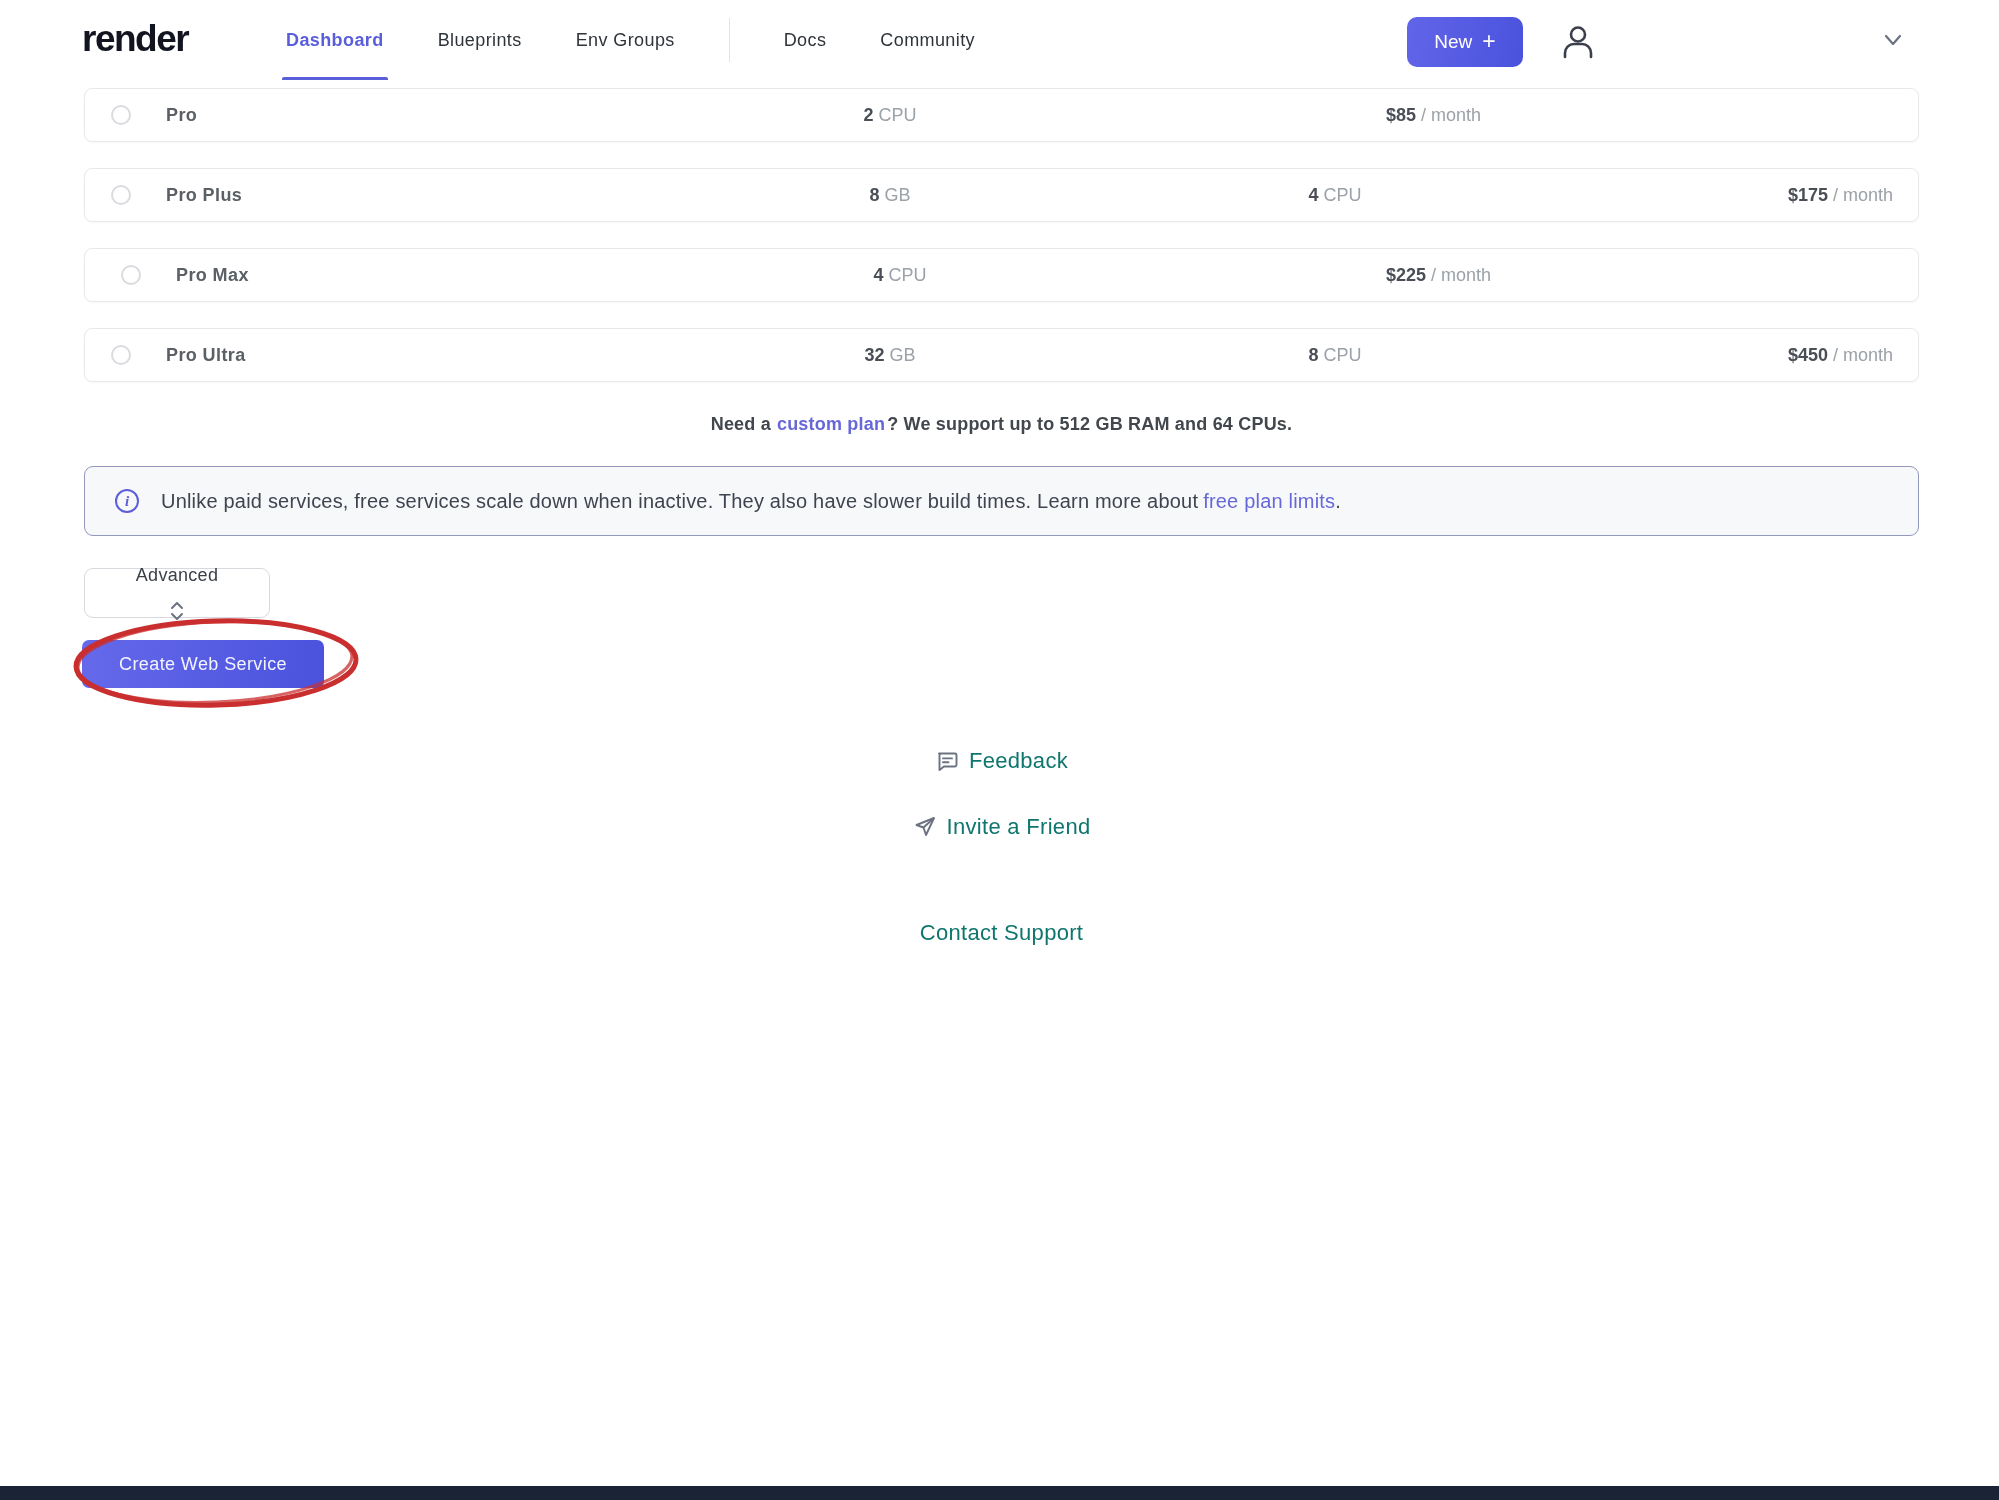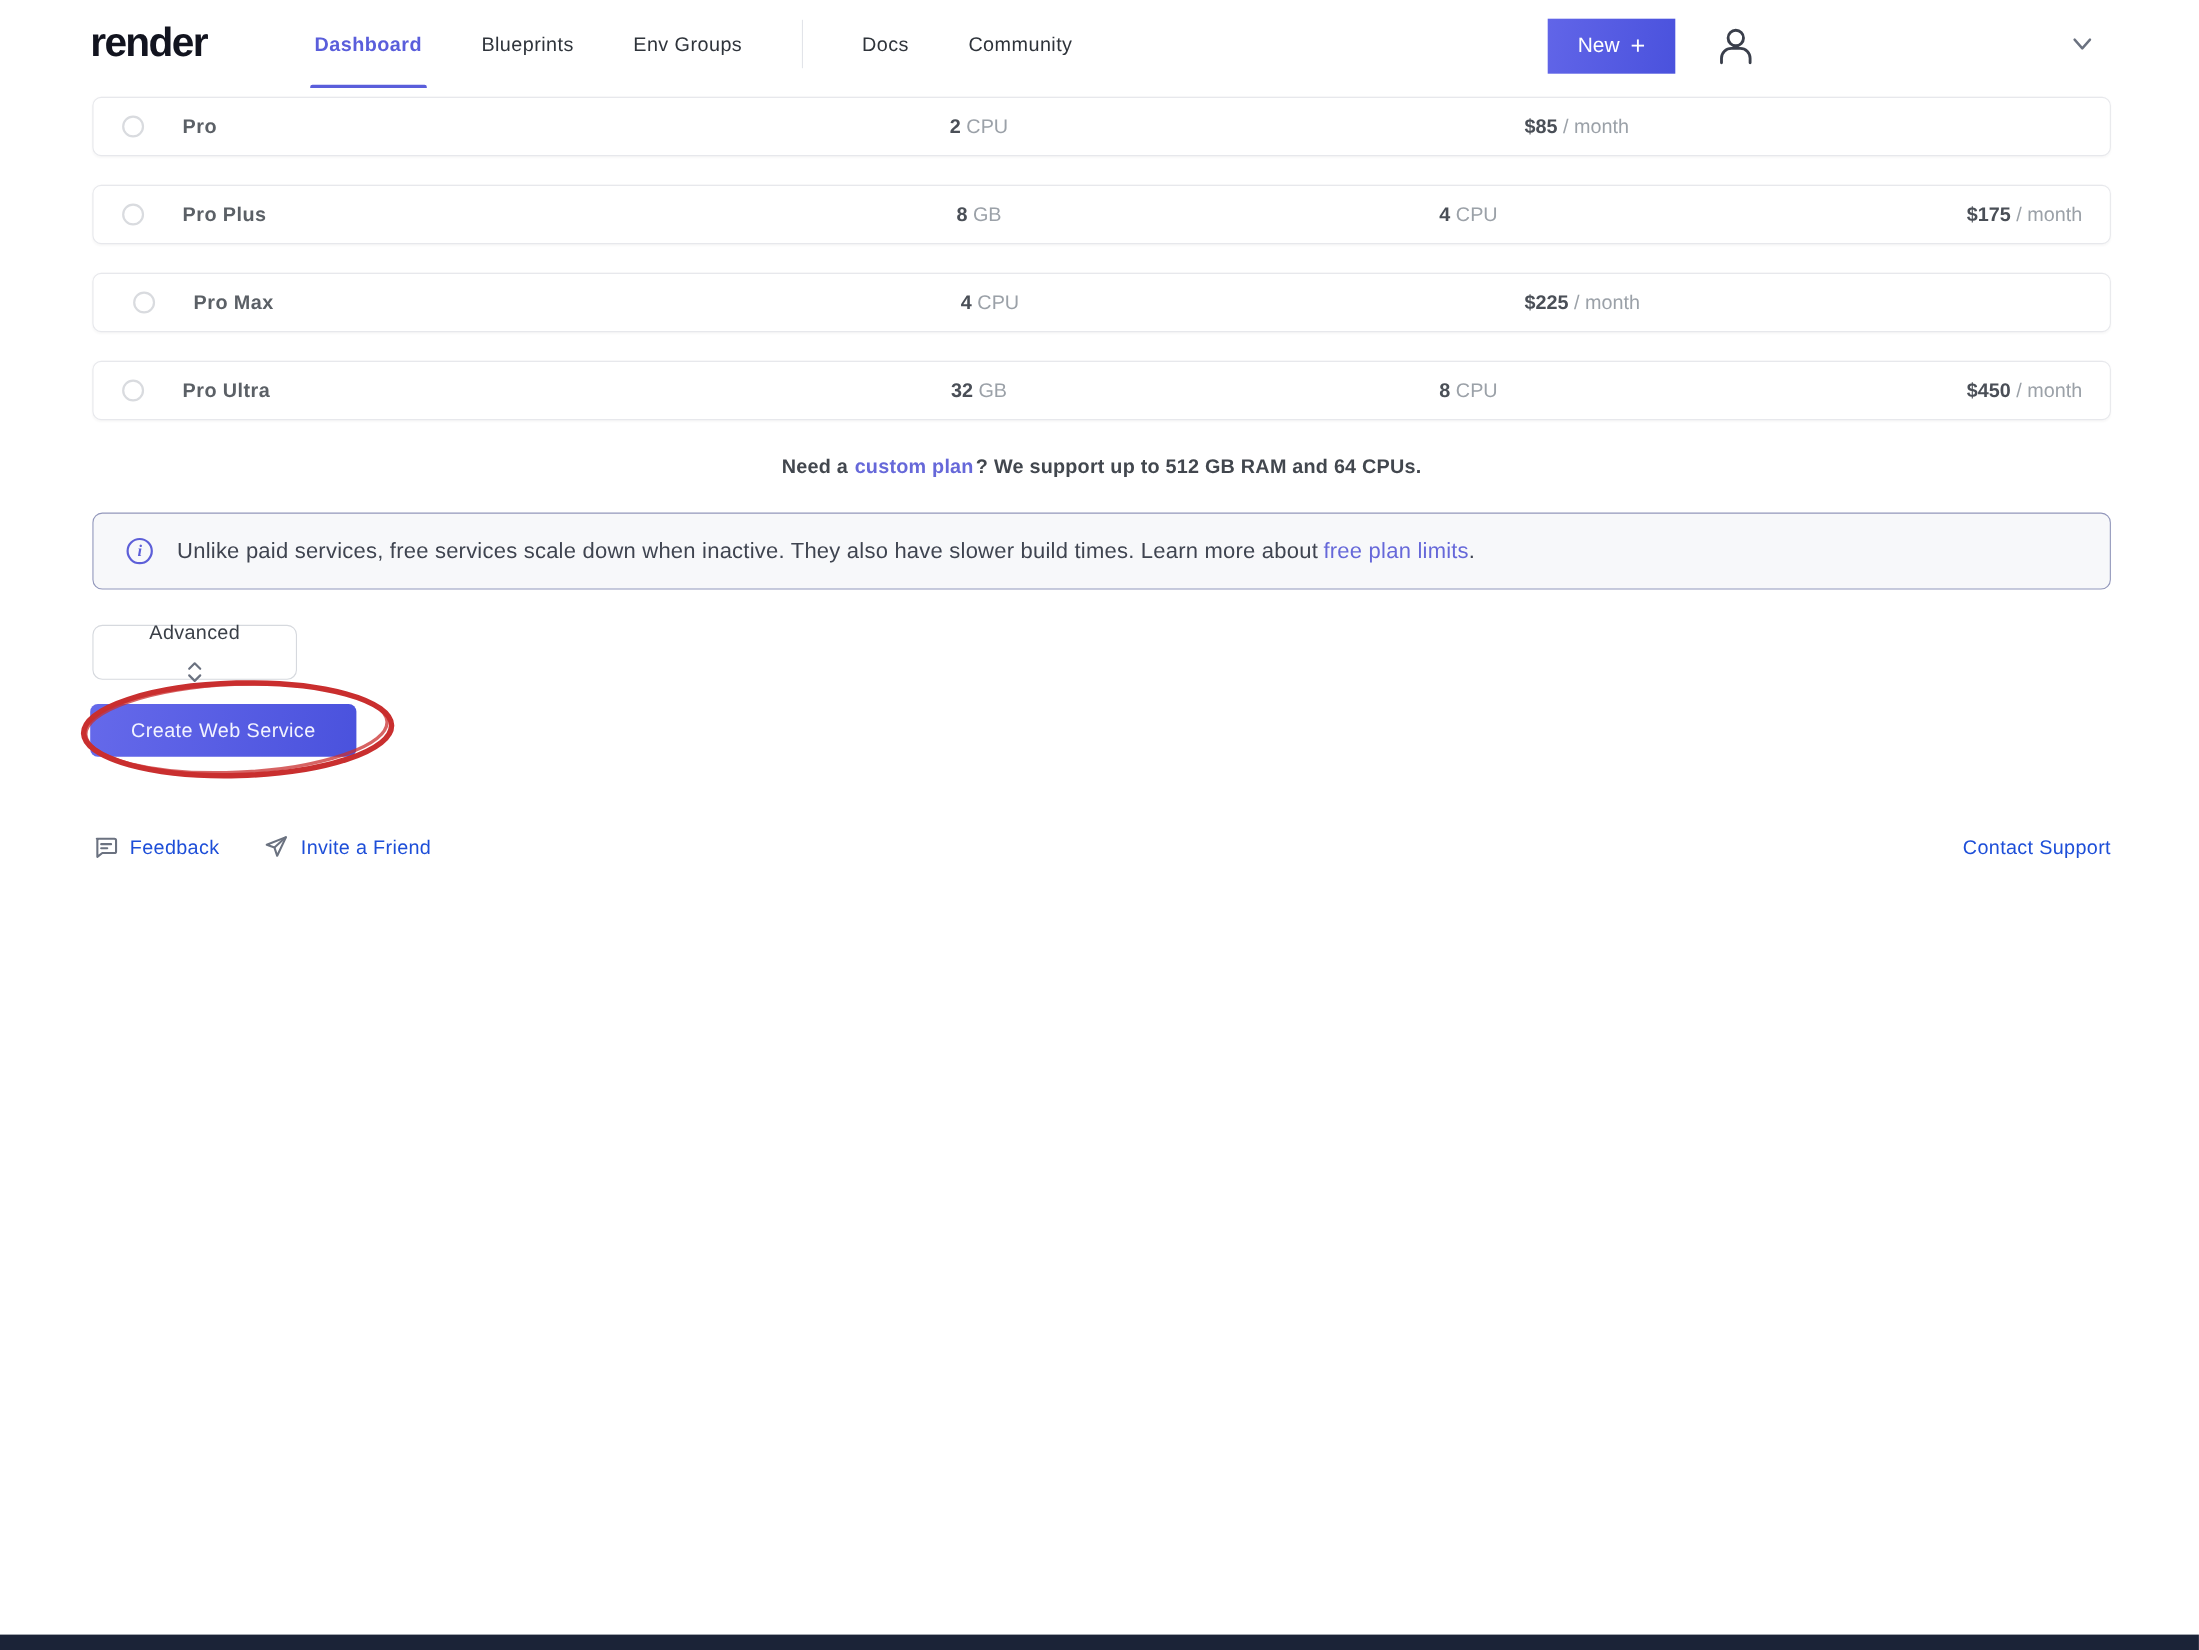--- a/index.html
+++ b/index.html
@@ -26,21 +26,21 @@
   }
   .nav-item.active { color: #5a5edb; font-weight: 600; }
   .nav-item.active::after {
     content: ""; position: absolute; left: -4px; right: -4px; bottom: 0; height: 3px;
     background: #5a5edb; border-radius: 2px 2px 0 0;
   }
   .nav-divider { width: 1px; height: 44px; background: #e2e4e9; align-self: center; margin: 0 0; }
   .new-btn {
     position: absolute; left: 1407px; top: 17px; width: 116px; height: 50px;
     background: linear-gradient(100deg, #6165e8, #4a52dd);
-    border: none; border-radius: 0; color: #fff; font-size: 19px;
+    border: none; border-radius: 10px; color: #fff; font-size: 19px;
     display: flex; align-items: center; justify-content: center; gap: 10px;
     font-family: "Liberation Sans", sans-serif; cursor: pointer;
   }
   .new-btn .plus { font-size: 23px; font-weight: 400; margin-top: -2px; }
   .account-icon { position: absolute; left: 1556px; top: 20px; width: 44px; height: 44px; cursor: pointer; }
   .nav-chevron { position: absolute; left: 1882px; top: 30px; width: 22px; height: 20px; cursor: pointer; }
 
   
   .plan-row {
     position: absolute; left: 84px; width: 1835px; height: 54px;
@@ -98,21 +98,21 @@
     border: none; border-radius: 7px; color: #f2f3ff; font-size: 18px; letter-spacing: 0.4px;
     display: flex; align-items: center; justify-content: center; cursor: pointer;
     font-family: "Liberation Sans", sans-serif;
   }
   .annotation-ellipse { position: absolute; left: 66px; top: 610px; width: 300px; height: 106px; pointer-events: none; }
 
   
   .footer {
     position: absolute; top: 748px; left: 84px; width: 1835px; height: 44px;
     display: flex; align-items: center; gap: 40px;
-    font-size: 18px; color: #1d4ed8; letter-spacing: 0.3px;
+    font-size: 22px; color: #0f766e; letter-spacing: 0.3px; flex-direction: column;
   }
   .footer-link { display: flex; align-items: center; gap: 10px; cursor: pointer; }
   .footer-spacer { flex: 1; }
 
   
   .bottom-bar { position: absolute; left: 0; top: 1486px; width: 100%; height: 14px; background: #1b2337; }
 
   svg { display: block; }
 </style>
 </head>

